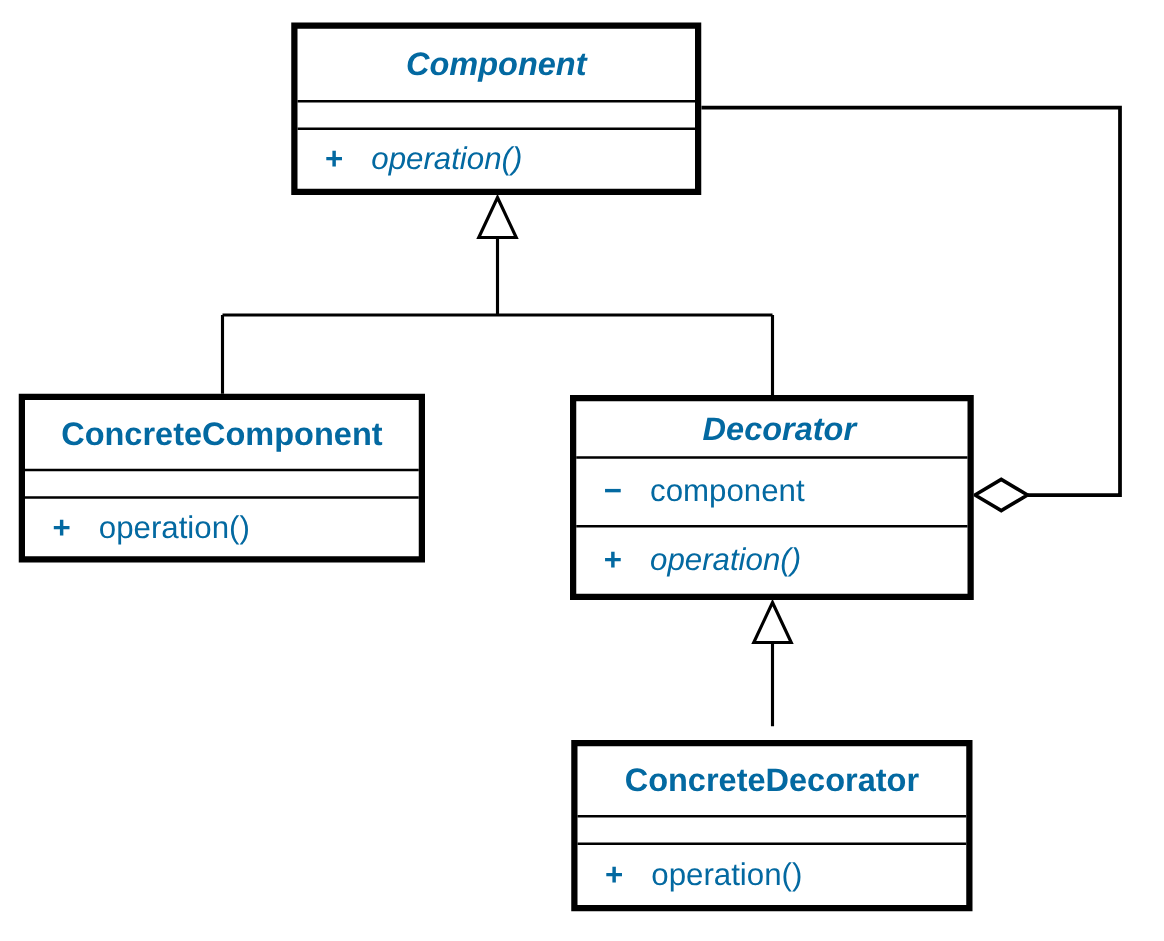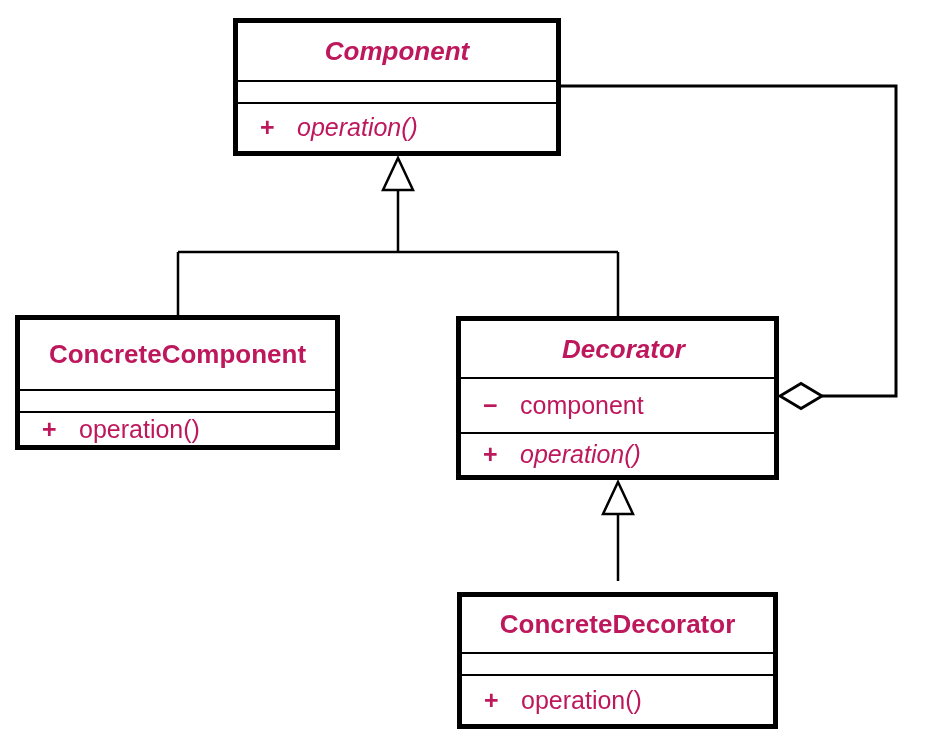--- a/index.html
+++ b/index.html
@@ -6,21 +6,21 @@
     margin: 0;
     padding: 0;
     background: #ffffff;
   }
   .canvas {
     position: relative;
     width: 931px;
     height: 753px;
     background: #ffffff;
     font-family: "Liberation Sans", sans-serif;
-    color: #be185d;
+    color: #0369a1;
     overflow: hidden;
   }
   svg.connectors {
     position: absolute;
     left: 0;
     top: 0;
   }
   .uml-class {
     position: absolute;
     box-sizing: border-box;
@@ -86,32 +86,32 @@
     <div class="uml-section" style="height:20px;"></div>
     <div class="uml-section uml-members grow">
       <div class="member">
         <span class="vis">+</span>
         <span class="italic">operation()</span>
       </div>
     </div>
   </div>
 
   <div class="uml-class" style="left:15px; top:315px; width:325px; height:135px;">
-    <div class="uml-title" style="height:69px;">ConcreteComponent</div>
+    <div class="uml-title" style="height:55px;">ConcreteComponent</div>
     <div class="uml-section" style="height:20px;"></div>
     <div class="uml-section uml-members grow">
       <div class="member">
         <span class="vis">+</span>
         <span>operation()</span>
       </div>
     </div>
   </div>
 
   <div class="uml-class" style="left:456px; top:316px; width:323px; height:164px;">
-    <div class="uml-title abstract" style="height:56px;margin-left:12px;">Decorator</div>
+    <div class="uml-title abstract" style="height:44px;margin-left:12px;">Decorator</div>
     <div class="uml-section uml-members" style="height:53px;">
       <div class="member">
         <span class="vis">−</span>
         <span>component</span>
       </div>
     </div>
     <div class="uml-section uml-members grow">
       <div class="member">
         <span class="vis">+</span>
         <span class="italic">operation()</span>

